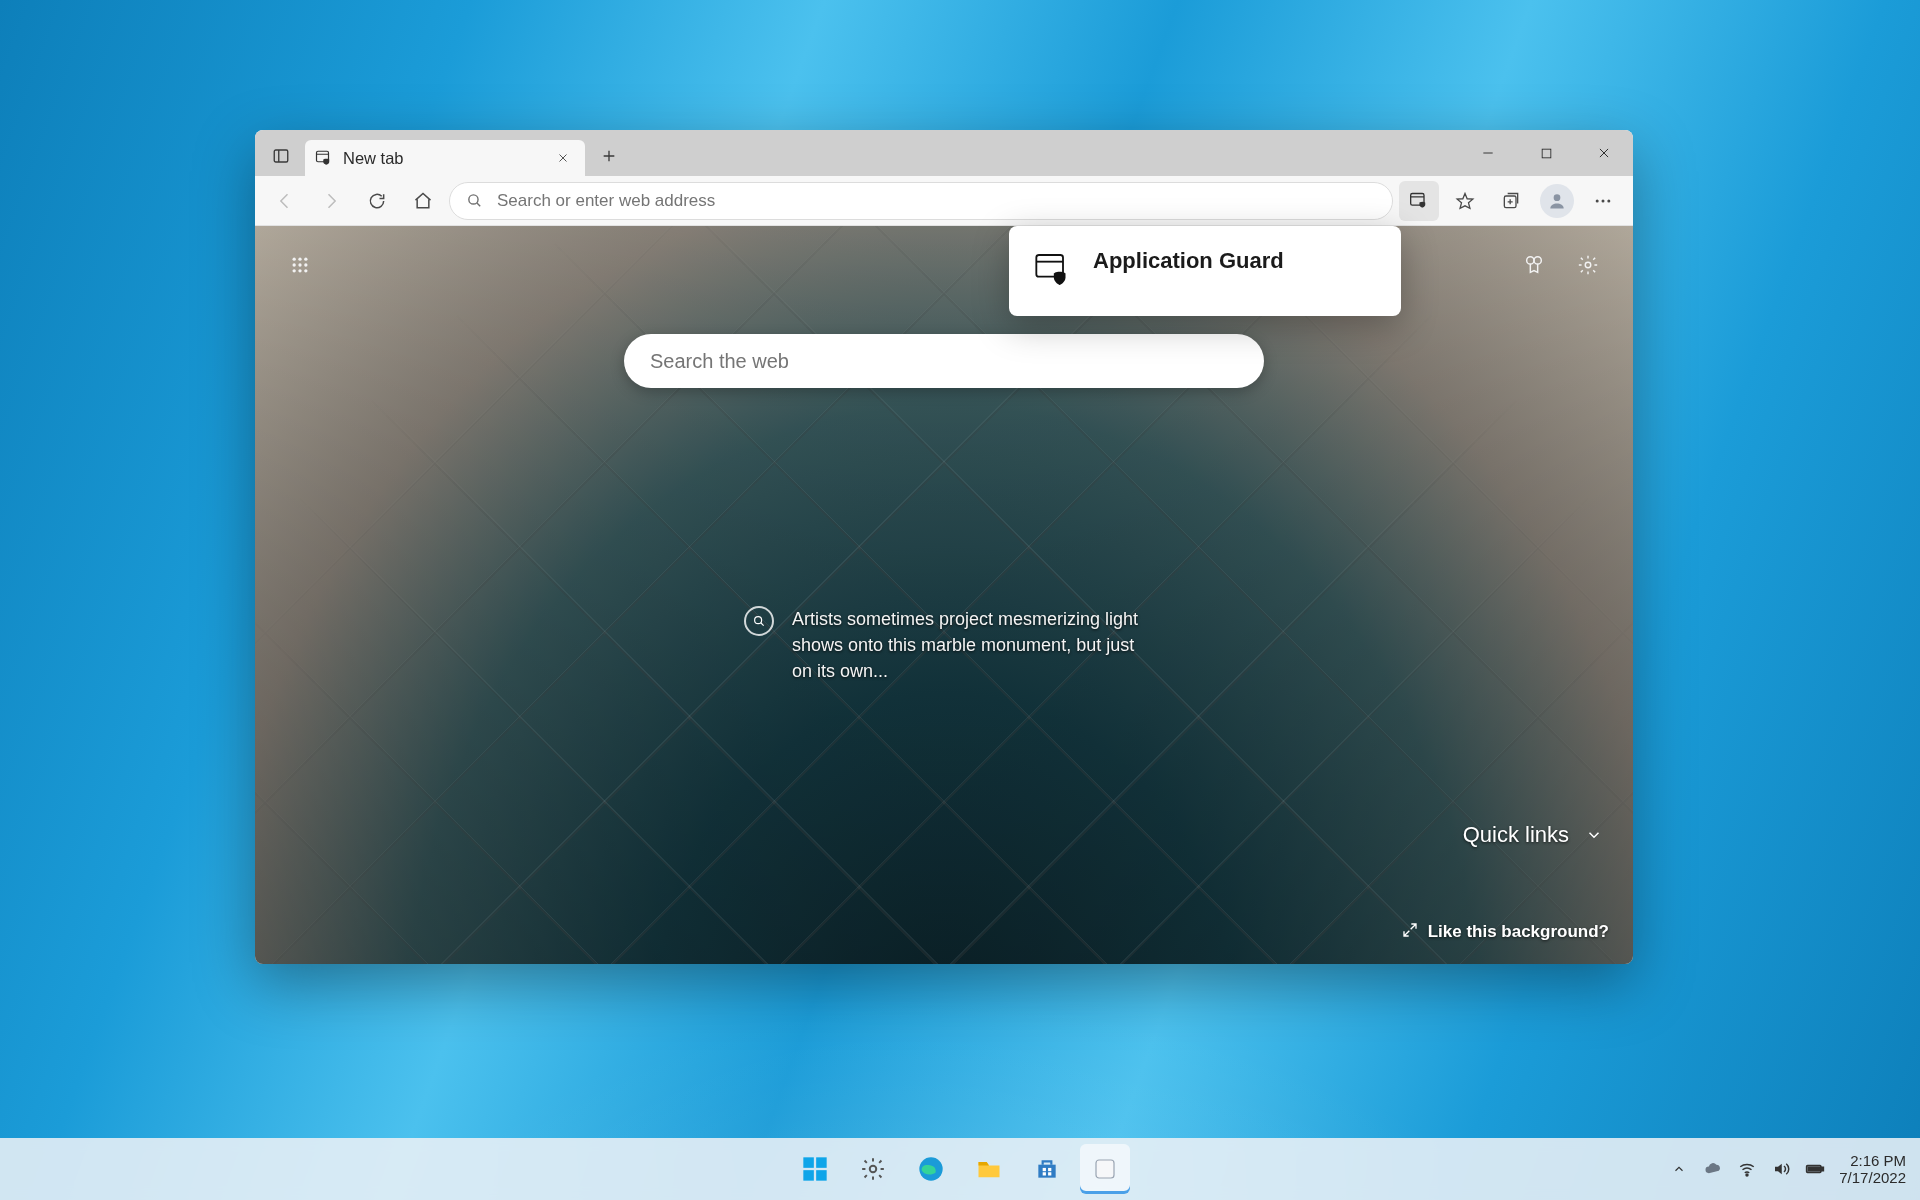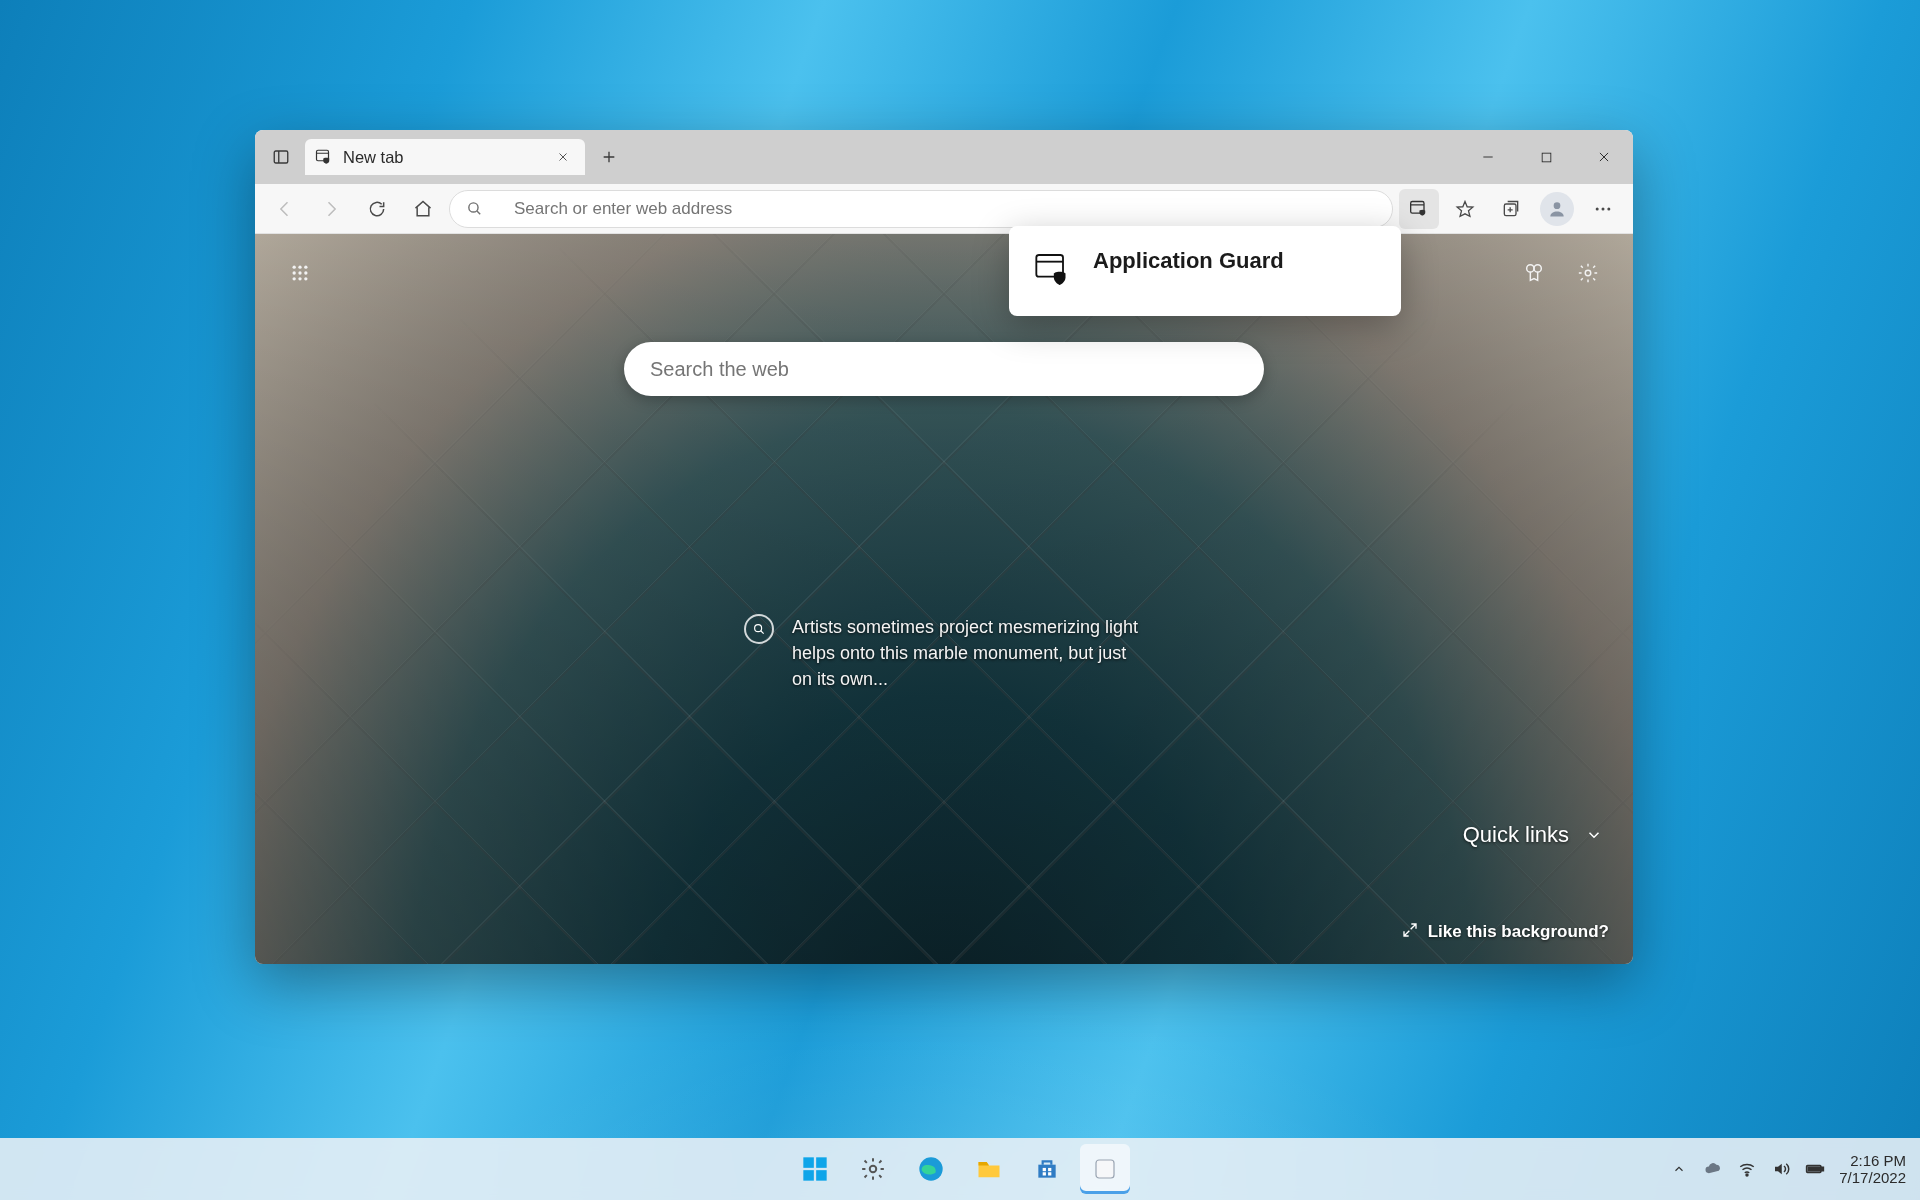--- a/index.html
+++ b/index.html
@@ -23,24 +23,24 @@
   background: #fff;
   border-radius: 8px;
   box-shadow: 0 20px 60px rgba(0,0,0,.35);
   overflow: hidden;
   display: flex;
   flex-direction: column;
 }
 
 
 .tab-strip {
-  height: 54px;
+  height: 46px;
   background: #cfcfcf;
   display: flex;
-  align-items: center;
+  align-items: flex-end;
   padding-left: 6px;
   gap: 4px;
 }
 .tab-strip .tab-actions-btn {
   width: 40px; height: 40px;
   display:flex;align-items:center;justify-content:center;
   border-radius:6px;
   color:#3a3a3a;
 }
 .tab {
@@ -76,21 +76,21 @@
 .tbtn.active{ background:#e4e4e4;}
 .addr{
   flex:1;
   height:38px;
   background:#fff;
   border:1px solid #dcdcdc;
   border-radius:20px;
   display:flex;
   align-items:center;
   padding:0 16px;
-  gap:31px;
+  gap:14px;
   color:#6b6b6b;
 }
 .addr input{ border:none;outline:none;flex:1;font-size:17px;color:#555;background:transparent;}
 .profile{ width:34px;height:34px;border-radius:50%;background:#e0e4ea;display:flex;align-items:center;justify-content:center;}
 
 
 .ntp{
   flex:1;
   position:relative;
   background:
@@ -332,21 +332,21 @@
       <input placeholder="Search the web" style="">
     </div>
 
     <div class="ntp-caption">
       <span class="sicon">
         <svg width="14" height="14" viewBox="0 0 24 24" fill="none" stroke="#fff" stroke-width="2">
             <circle cx="10.5" cy="10.5" r="6"></circle>
             <path d="M20 20l-5-5"></path>
           </svg>
       </span>
-      <span>Artists sometimes project mesmerizing light helps onto this marble monument, but just on its own...</span>
+      <span>Artists sometimes project mesmerizing light shows onto this marble monument, but just on its own...</span>
     </div>
 
     <div class="quicklinks">
       <span>Quick links</span>
       <span>
         <svg width="18" height="18" viewBox="0 0 24 24" fill="none" stroke="#fff" stroke-width="2">
             <path d="M6 9l6 6 6-6"></path>
           </svg>
       </span>
     </div>

